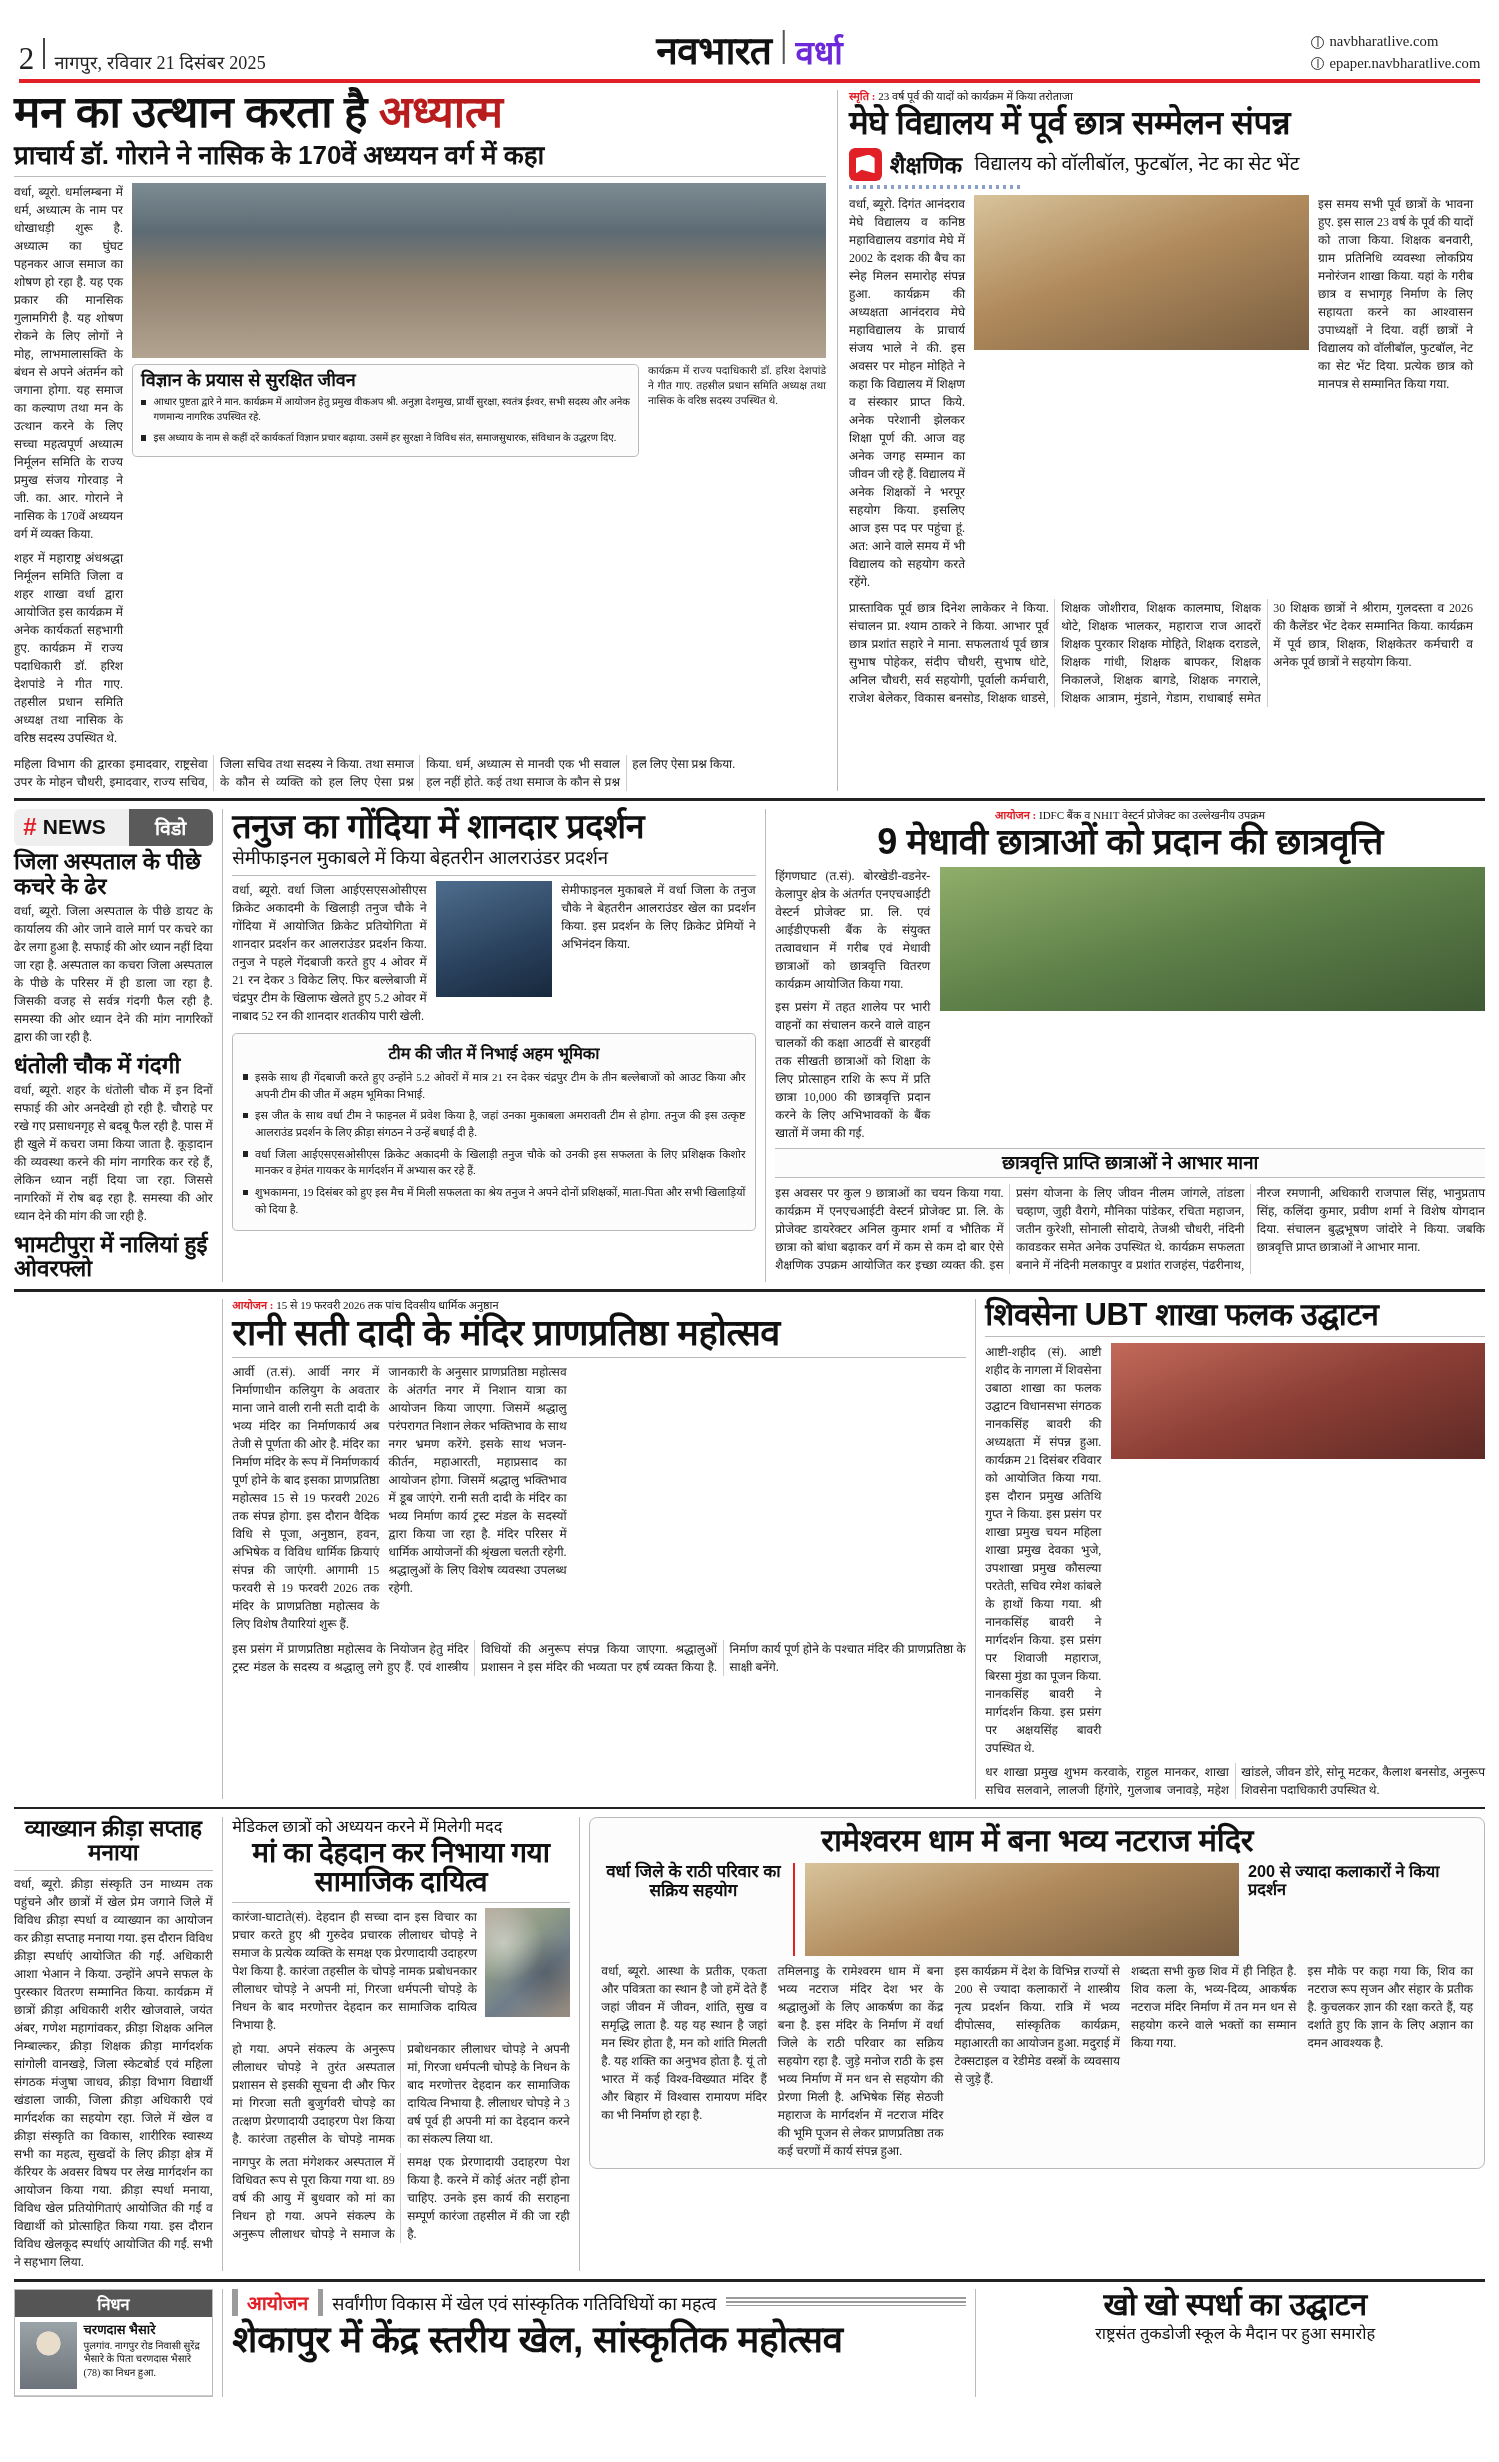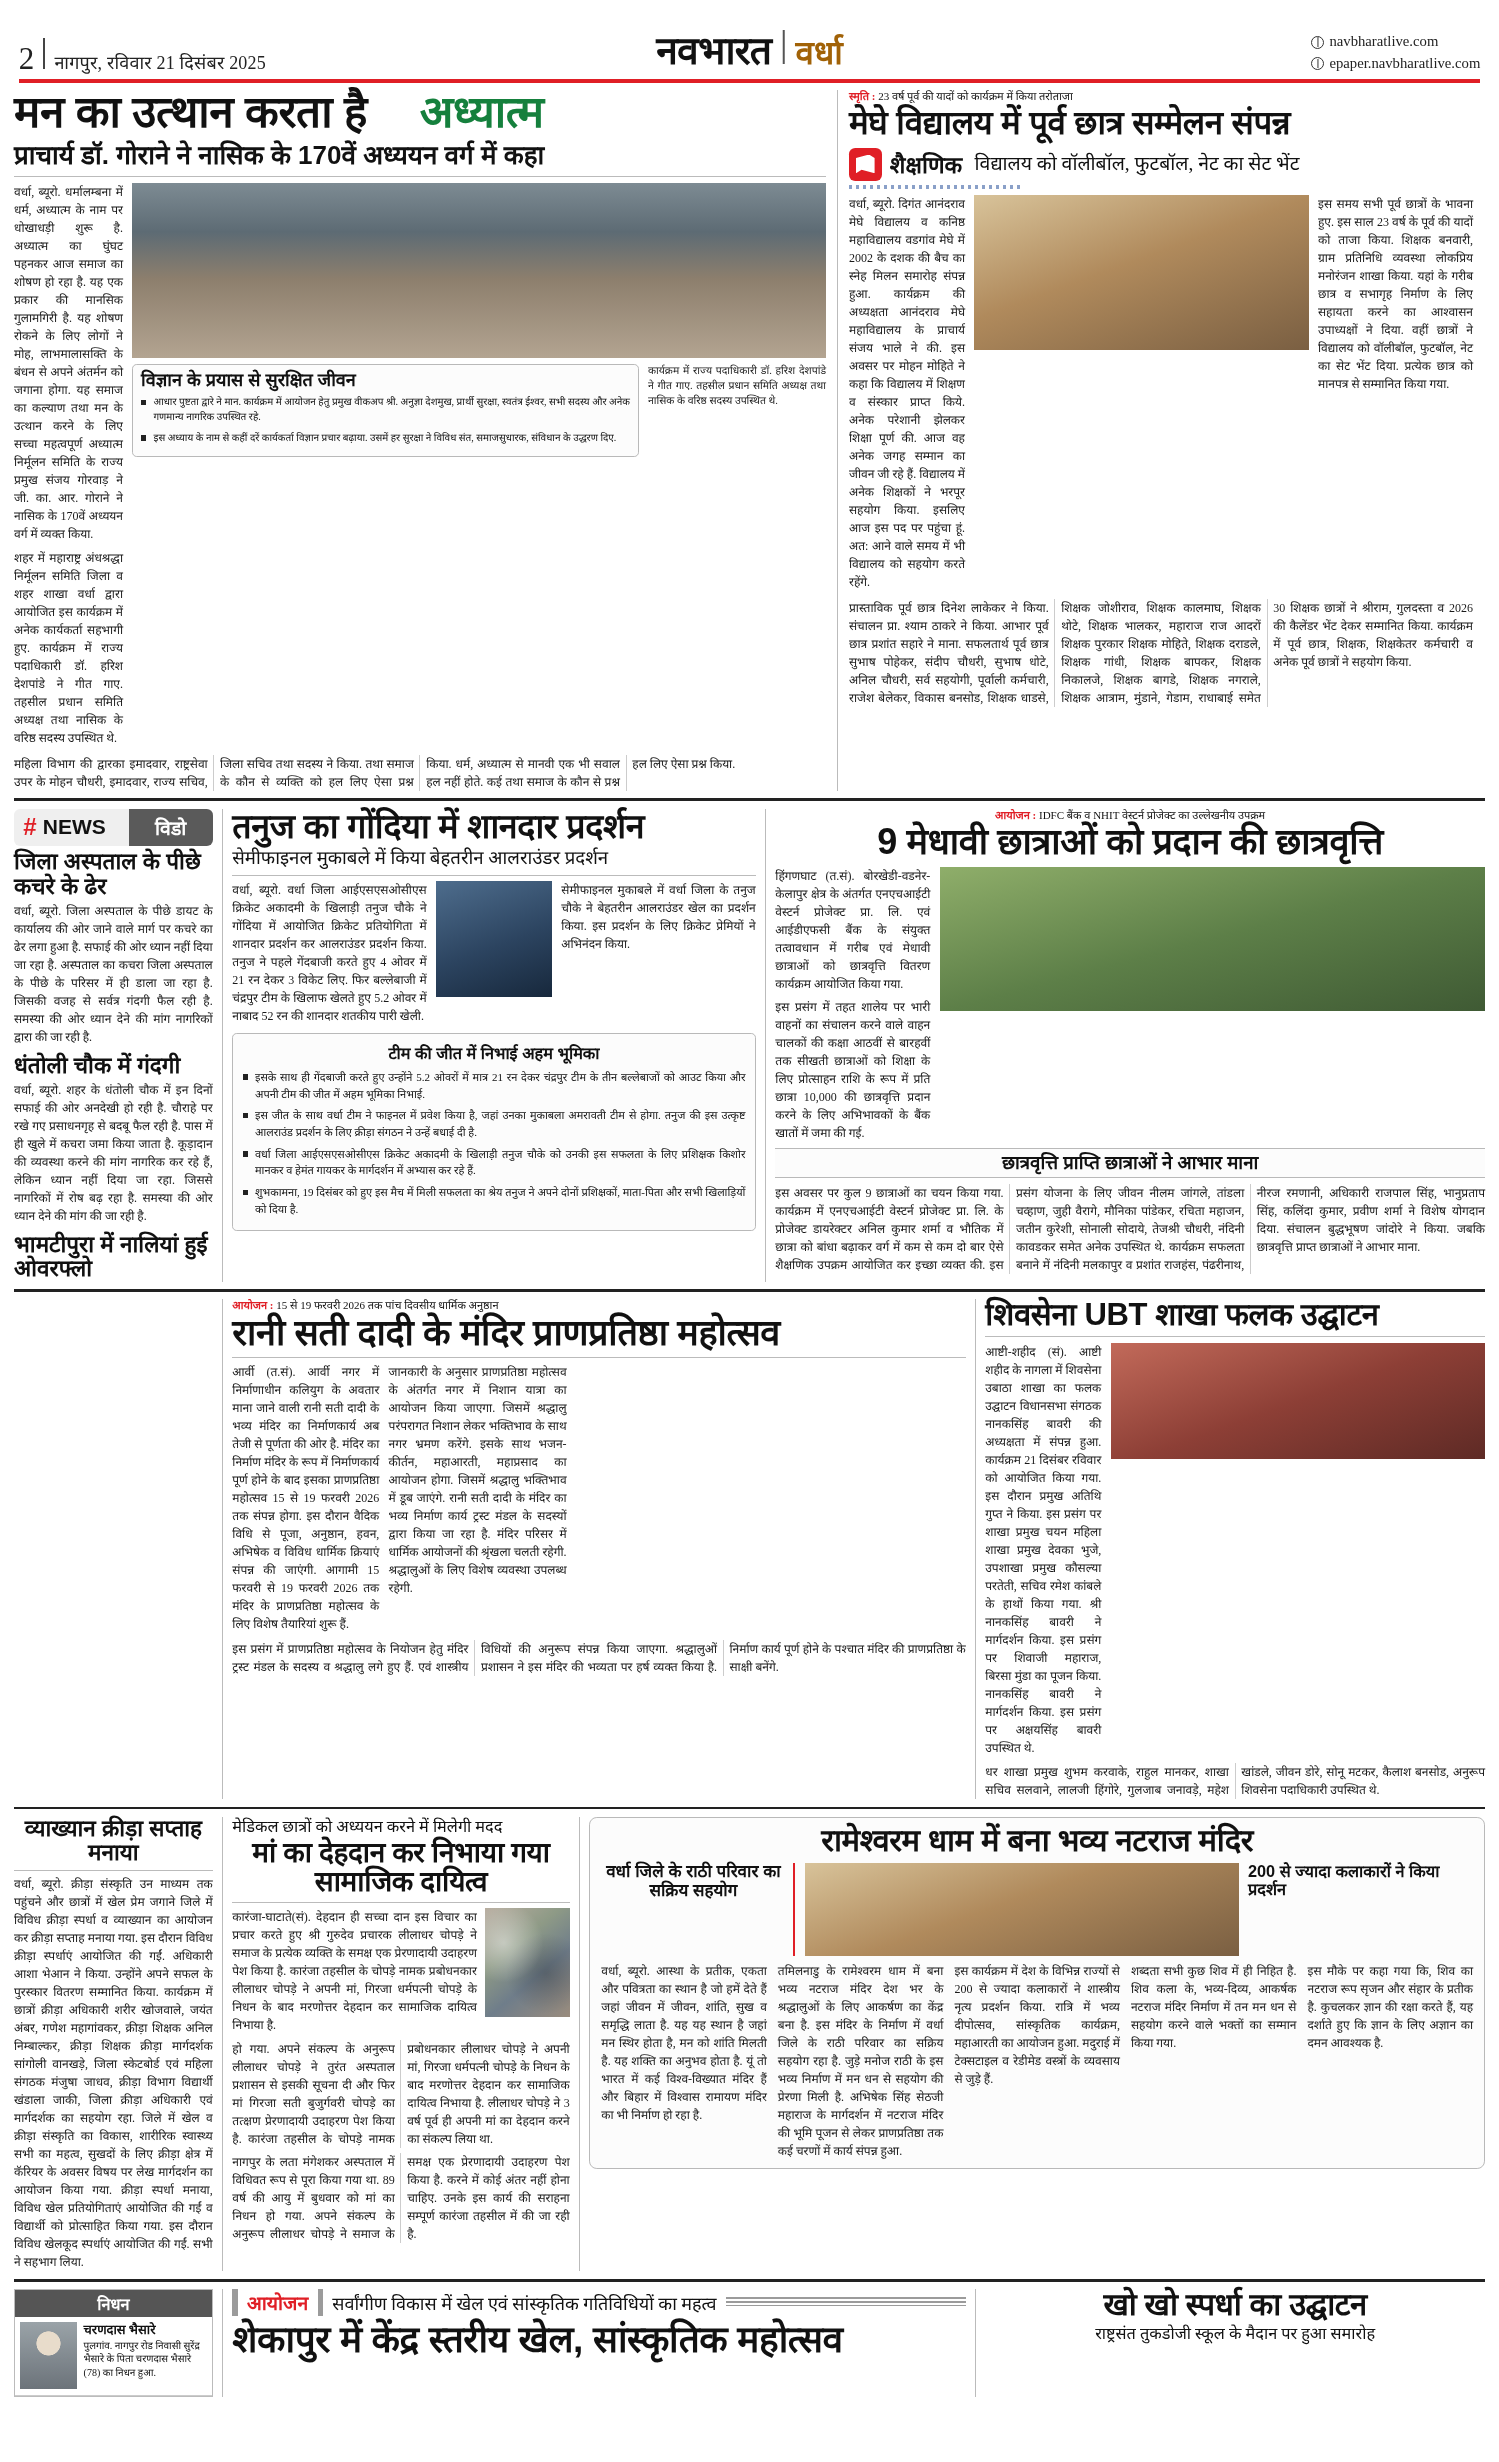--- a/index.html
+++ b/index.html
@@ -14,21 +14,21 @@
 
   
   .masthead{display:flex;align-items:flex-end;justify-content:space-between;height:74px;padding:23px 4.7px 0 4.7px;}
   .mh-left{display:flex;align-items:baseline;gap:9.3px;}
   .pageno{font-size:31px;font-weight:400;line-height:1;color:#222;font-family:"Liberation Serif",serif;}
   .mh-divider{width:1.6px;height:31px;background:#444;display:inline-block;}
   .dateline{font-size:18px;color:#222;letter-spacing:0.2px;}
   .mh-center{display:flex;align-items:baseline;gap:11px;position:absolute;left:50%;transform:translateX(-50%);top:22px;}
   .brand{font-size:39px;font-weight:700;letter-spacing:-0.8px;color:#111;font-family:"Liberation Sans",sans-serif;}
   .brand-sep{width:2.3px;height:34px;background:#555;display:inline-block;}
-  .edition{font-size:33px;font-weight:700;color:#a16207;font-family:"Liberation Sans",sans-serif;}
+  .edition{font-size:33px;font-weight:700;color:#6d28d9;font-family:"Liberation Sans",sans-serif;}
   .mh-right{text-align:left;font-size:14.7px;line-height:1.45;color:#222;}
   .mh-right div{display:flex;align-items:center;gap:5.4px;}
   .globe{width:13px;height:13px;border:1.2px solid #333;border-radius:50%;display:inline-block;position:relative;flex:none;}
   .globe::after{content:"";position:absolute;left:50%;top:0.8px;bottom:0.8px;width:1.1px;background:#333;transform:translateX(-50%);}
   .rule-red{height:3.9px;background:#e01f26;margin:4.7px 4.7px 0 4.7px;}
   .hr-blk{height:2.3px;background:#222;}
   .hr-gry{height:0.8px;background:#bbb;}
   .kicker{font-size:11px;line-height:1.15;}
   .kicker .k-red{color:#e01f26;font-weight:700;}
   .hl-xl{font-weight:700;line-height:1.02;letter-spacing:-0.4px;font-family:"Liberation Sans",sans-serif;}
@@ -123,21 +123,21 @@
       </div>
     </div>
   </div>
   <div class="rule-red"></div>
 
   <div style="display:flex;gap:0;margin-top:7.8px;">
 
     <div style="width:823px;padding-right:11px;">
       <div style="display:flex;align-items:flex-start;">
         <h1 class="hl-xl" style="font-size:44px;">
-          <span>मन का उत्थान करता है </span><span style="color:#15803d;margin-left:41px;">अध्यात्म</span>
+          <span>मन का उत्थान करता है </span><span style="color:#b91c1c;">अध्यात्म</span>
         </h1>
       </div>
       <h2 class="hl" style="font-size:26px;margin-top:6.2px;">प्राचार्य डॉ. गोराने ने नासिक के 170वें अध्ययन वर्ग में कहा</h2>
       <div class="hr-gry" style="margin:6.2px 0 6.2px 0;"></div>
 
       <div style="display:flex;gap:9.3px;">
         <div style="width:109px;">
           <p class="body">वर्धा, ब्यूरो. धर्मालम्बना में धर्म, अध्यात्म के नाम पर धोखाधड़ी शुरू है. अध्यात्म का घुंघट पहनकर आज समाज का शोषण हो रहा है. यह एक प्रकार की मानसिक गुलामगिरी है. यह शोषण रोकने के लिए लोगों ने मोह, लाभमालासक्ति के बंधन से अपने अंतर्मन को जगाना होगा. यह समाज का कल्याण तथा मन के उत्थान करने के लिए सच्चा महत्वपूर्ण अध्यात्म निर्मूलन समिति के राज्य प्रमुख संजय गोरवाड़ ने जी. का. आर. गोराने ने नासिक के 170वें अध्ययन वर्ग में व्यक्त किया.</p>
           <p class="body" style="margin-top:6.2px;">शहर में महाराष्ट्र अंधश्रद्धा निर्मूलन समिति जिला व शहर शाखा वर्धा द्वारा आयोजित इस कार्यक्रम में अनेक कार्यकर्ता सहभागी हुए. कार्यक्रम में राज्य पदाधिकारी डॉ. हरिश देशपांडे ने गीत गाए. तहसील प्रधान समिति अध्यक्ष तथा नासिक के वरिष्ठ सदस्य उपस्थित थे.</p>
         </div>

